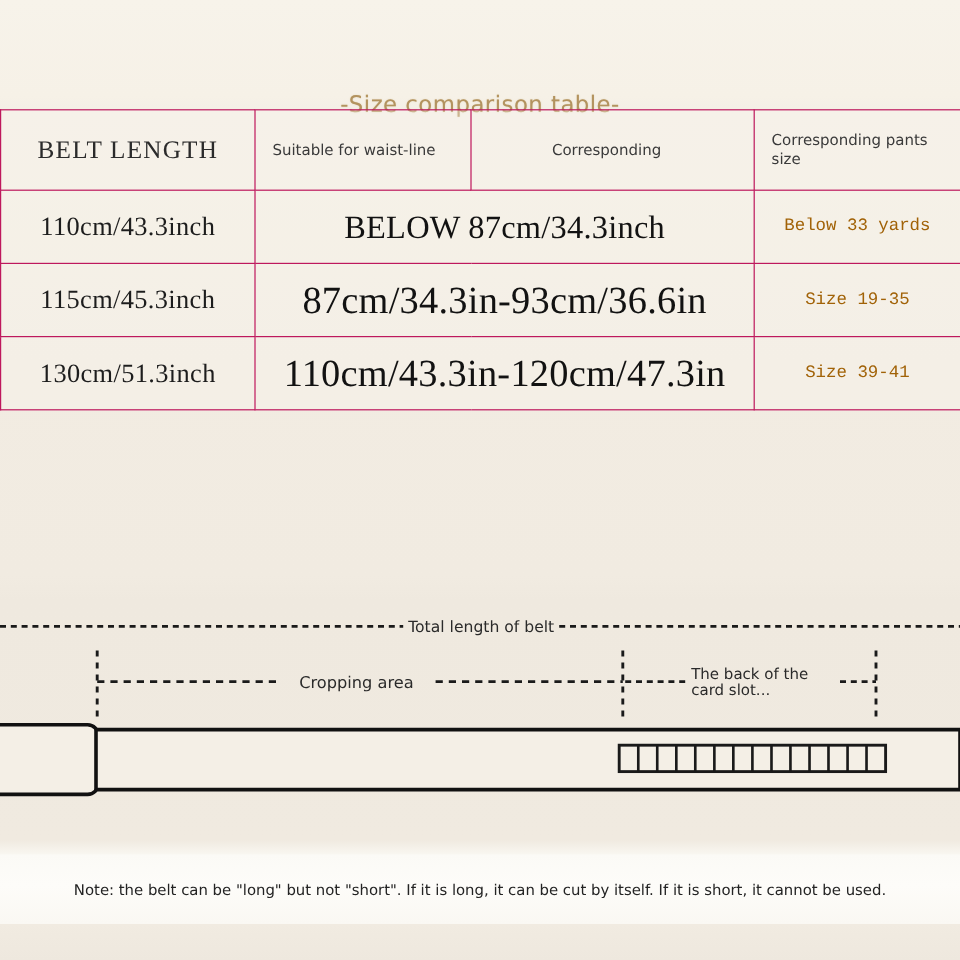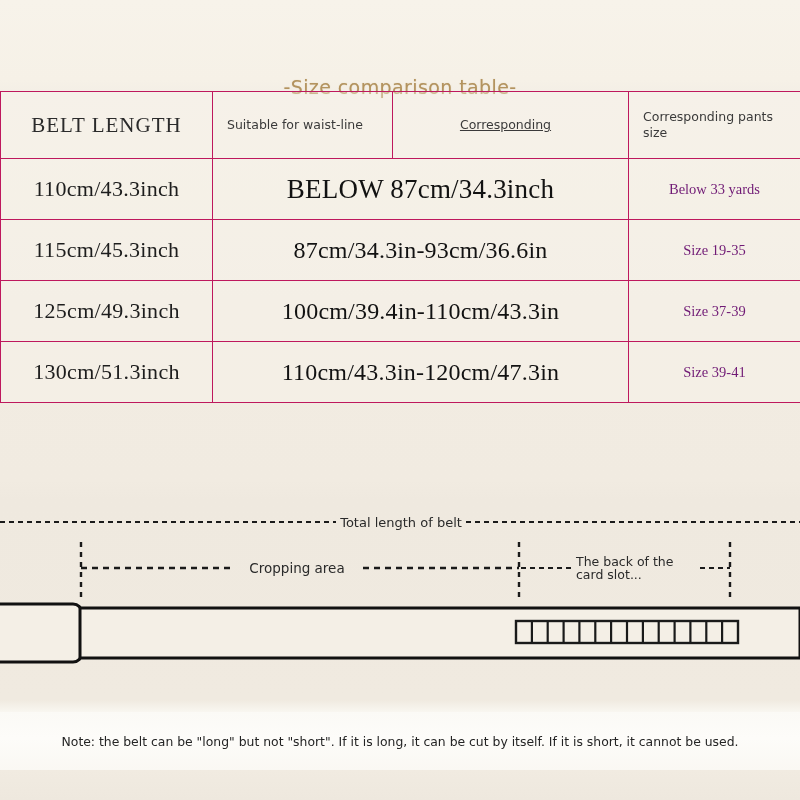--- a/index.html
+++ b/index.html
@@ -95,45 +95,44 @@
     font-weight: normal;
     text-align: left;
     padding-left: 14px !important;
     padding-right: 10px !important;
     line-height: 1.25;
     vertical-align: middle;
   }
   .th-center {
     text-align: center;
     padding-left: 0 !important;
-    text-decoration: underline;
   }
 
   .cell-belt {
     font-family: "Liberation Serif", serif;
     font-size: 22px;
     color: #1d1d1d;
     text-align: center;
     letter-spacing: 0.3px;
   }
   .cell-waist {
     font-family: "Liberation Serif", serif;
-    font-size: 24px;
+    font-size: 32px;
     color: #121212;
     text-align: center;
     letter-spacing: 0.2px;
     white-space: nowrap;
   }
   .cell-waist.first {
     font-size: 27px;
   }
   .cell-pants {
-    font-family: Liberation Serif, serif;
+    font-family: Liberation Mono, monospace;
     font-size: 14.5px;
-    color: #701a75;
+    color: #a16207;
     text-align: center;
   }
 
   
   .diagram {
     position: absolute;
     left: 0;
     top: 480px;
     width: 800px;
     height: 235px;
@@ -199,25 +198,20 @@
       <td class="cell-pants">Below 33 yards</td>
     </tr>
 
     <tr class="data-row">
       <td class="cell-belt">115cm/45.3inch</td>
       <td class="cell-waist" colspan="2">87cm/34.3in-93cm/36.6in</td>
       <td class="cell-pants">Size 19-35</td>
     </tr>
 
 
-    <tr class="data-row">
-      <td class="cell-belt">125cm/49.3inch</td>
-      <td class="cell-waist" colspan="2">100cm/39.4in-110cm/43.3in</td>
-      <td class="cell-pants">Size 37-39</td>
-    </tr>
 
     <tr class="data-row">
       <td class="cell-belt">130cm/51.3inch</td>
       <td class="cell-waist" colspan="2">110cm/43.3in-120cm/47.3in</td>
       <td class="cell-pants">Size 39-41</td>
     </tr>
   </tbody>
 </table>
 
 <div class="diagram">

